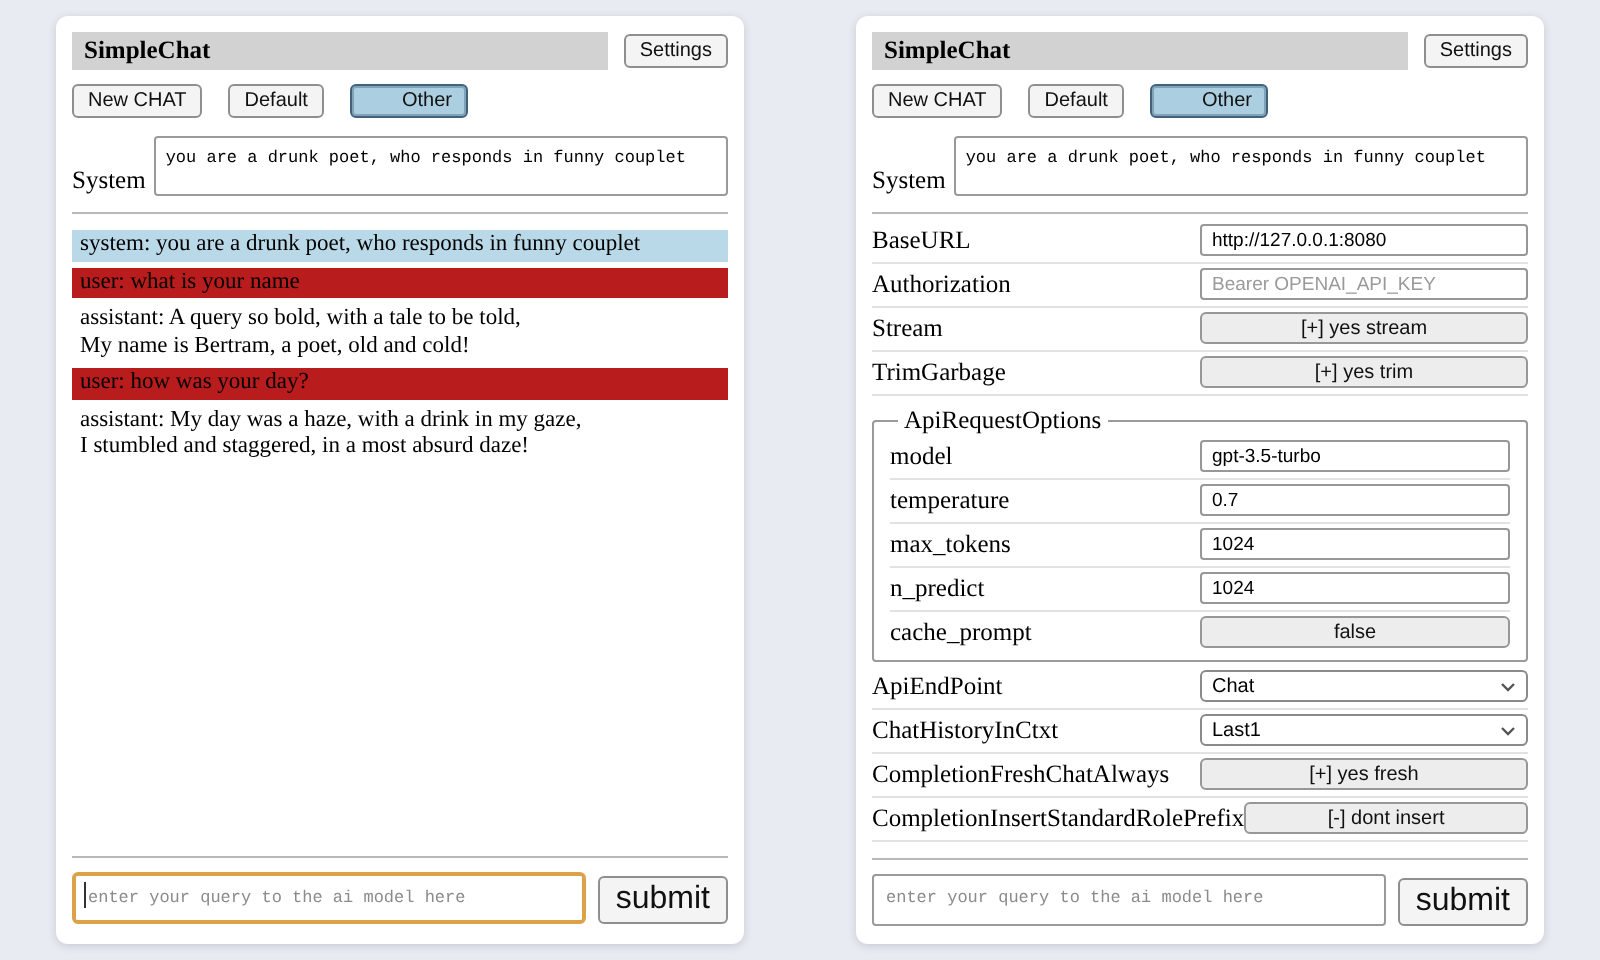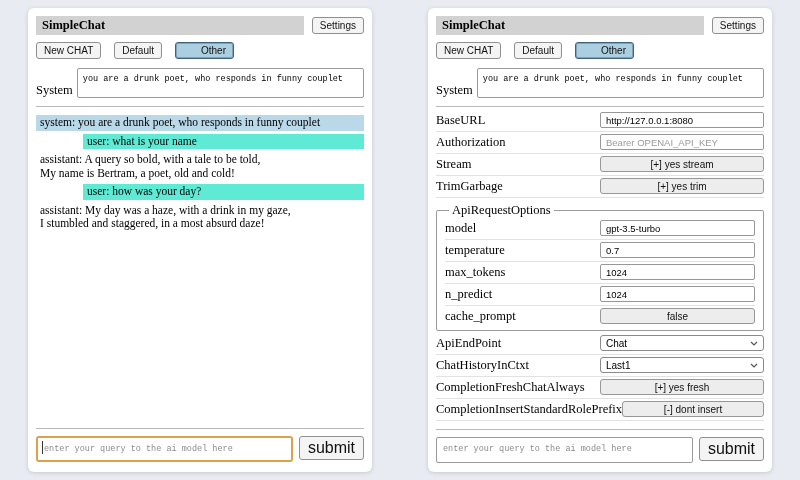--- a/index.html
+++ b/index.html
@@ -57,24 +57,24 @@
     font: 8.5px/1.7 "Liberation Mono", monospace;
     border: 1px solid #9a9a9a; border-radius: 2px;
     padding: 3px 5px; color: #000; outline: none;
   }
   .sep { border: none; border-top: 1px solid #b8b8b8; margin: 8px 0 3px; height: 0; }
   
   .chat { margin-top: 2px; }
   .msg { font: 11.5px/1.18 "Liberation Serif", serif; margin: 3px 0; padding: 1px 4px; color: #000; }
   .msg .line { display: block; }
   .msg.system { background: #b9d8e8; }
-  .msg.user { background: #5eead4; margin-left: 47px; }
+  .msg.user { background: #b91c1c; }
   .spacer { flex: 1; }
   
-  .qrow { display: flex; gap: 6px; align-items: flex-start; margin-top: 4px; }
+  .qrow { display: flex; gap: 6px; align-items: flex-end; margin-top: 4px; }
   .qwrap { flex: 1; position: relative; display: flex; }
   .q-ta {
     flex: 1; height: 26px; resize: none;
     font: 8.5px/1.8 "Liberation Mono", monospace;
     border: 1px solid #9a9a9a; border-radius: 2px;
     padding: 4px 6px; outline: none;
   }
   .q-ta.focused { border: 2px solid #dca24a; border-radius: 3px; }
   .q-ta::placeholder, .sys-ta::placeholder { color: #8b8b8b; }
   .caret { position: absolute; left: 6px; top: 5px; width: 1px; height: 13px; background: #333; }

